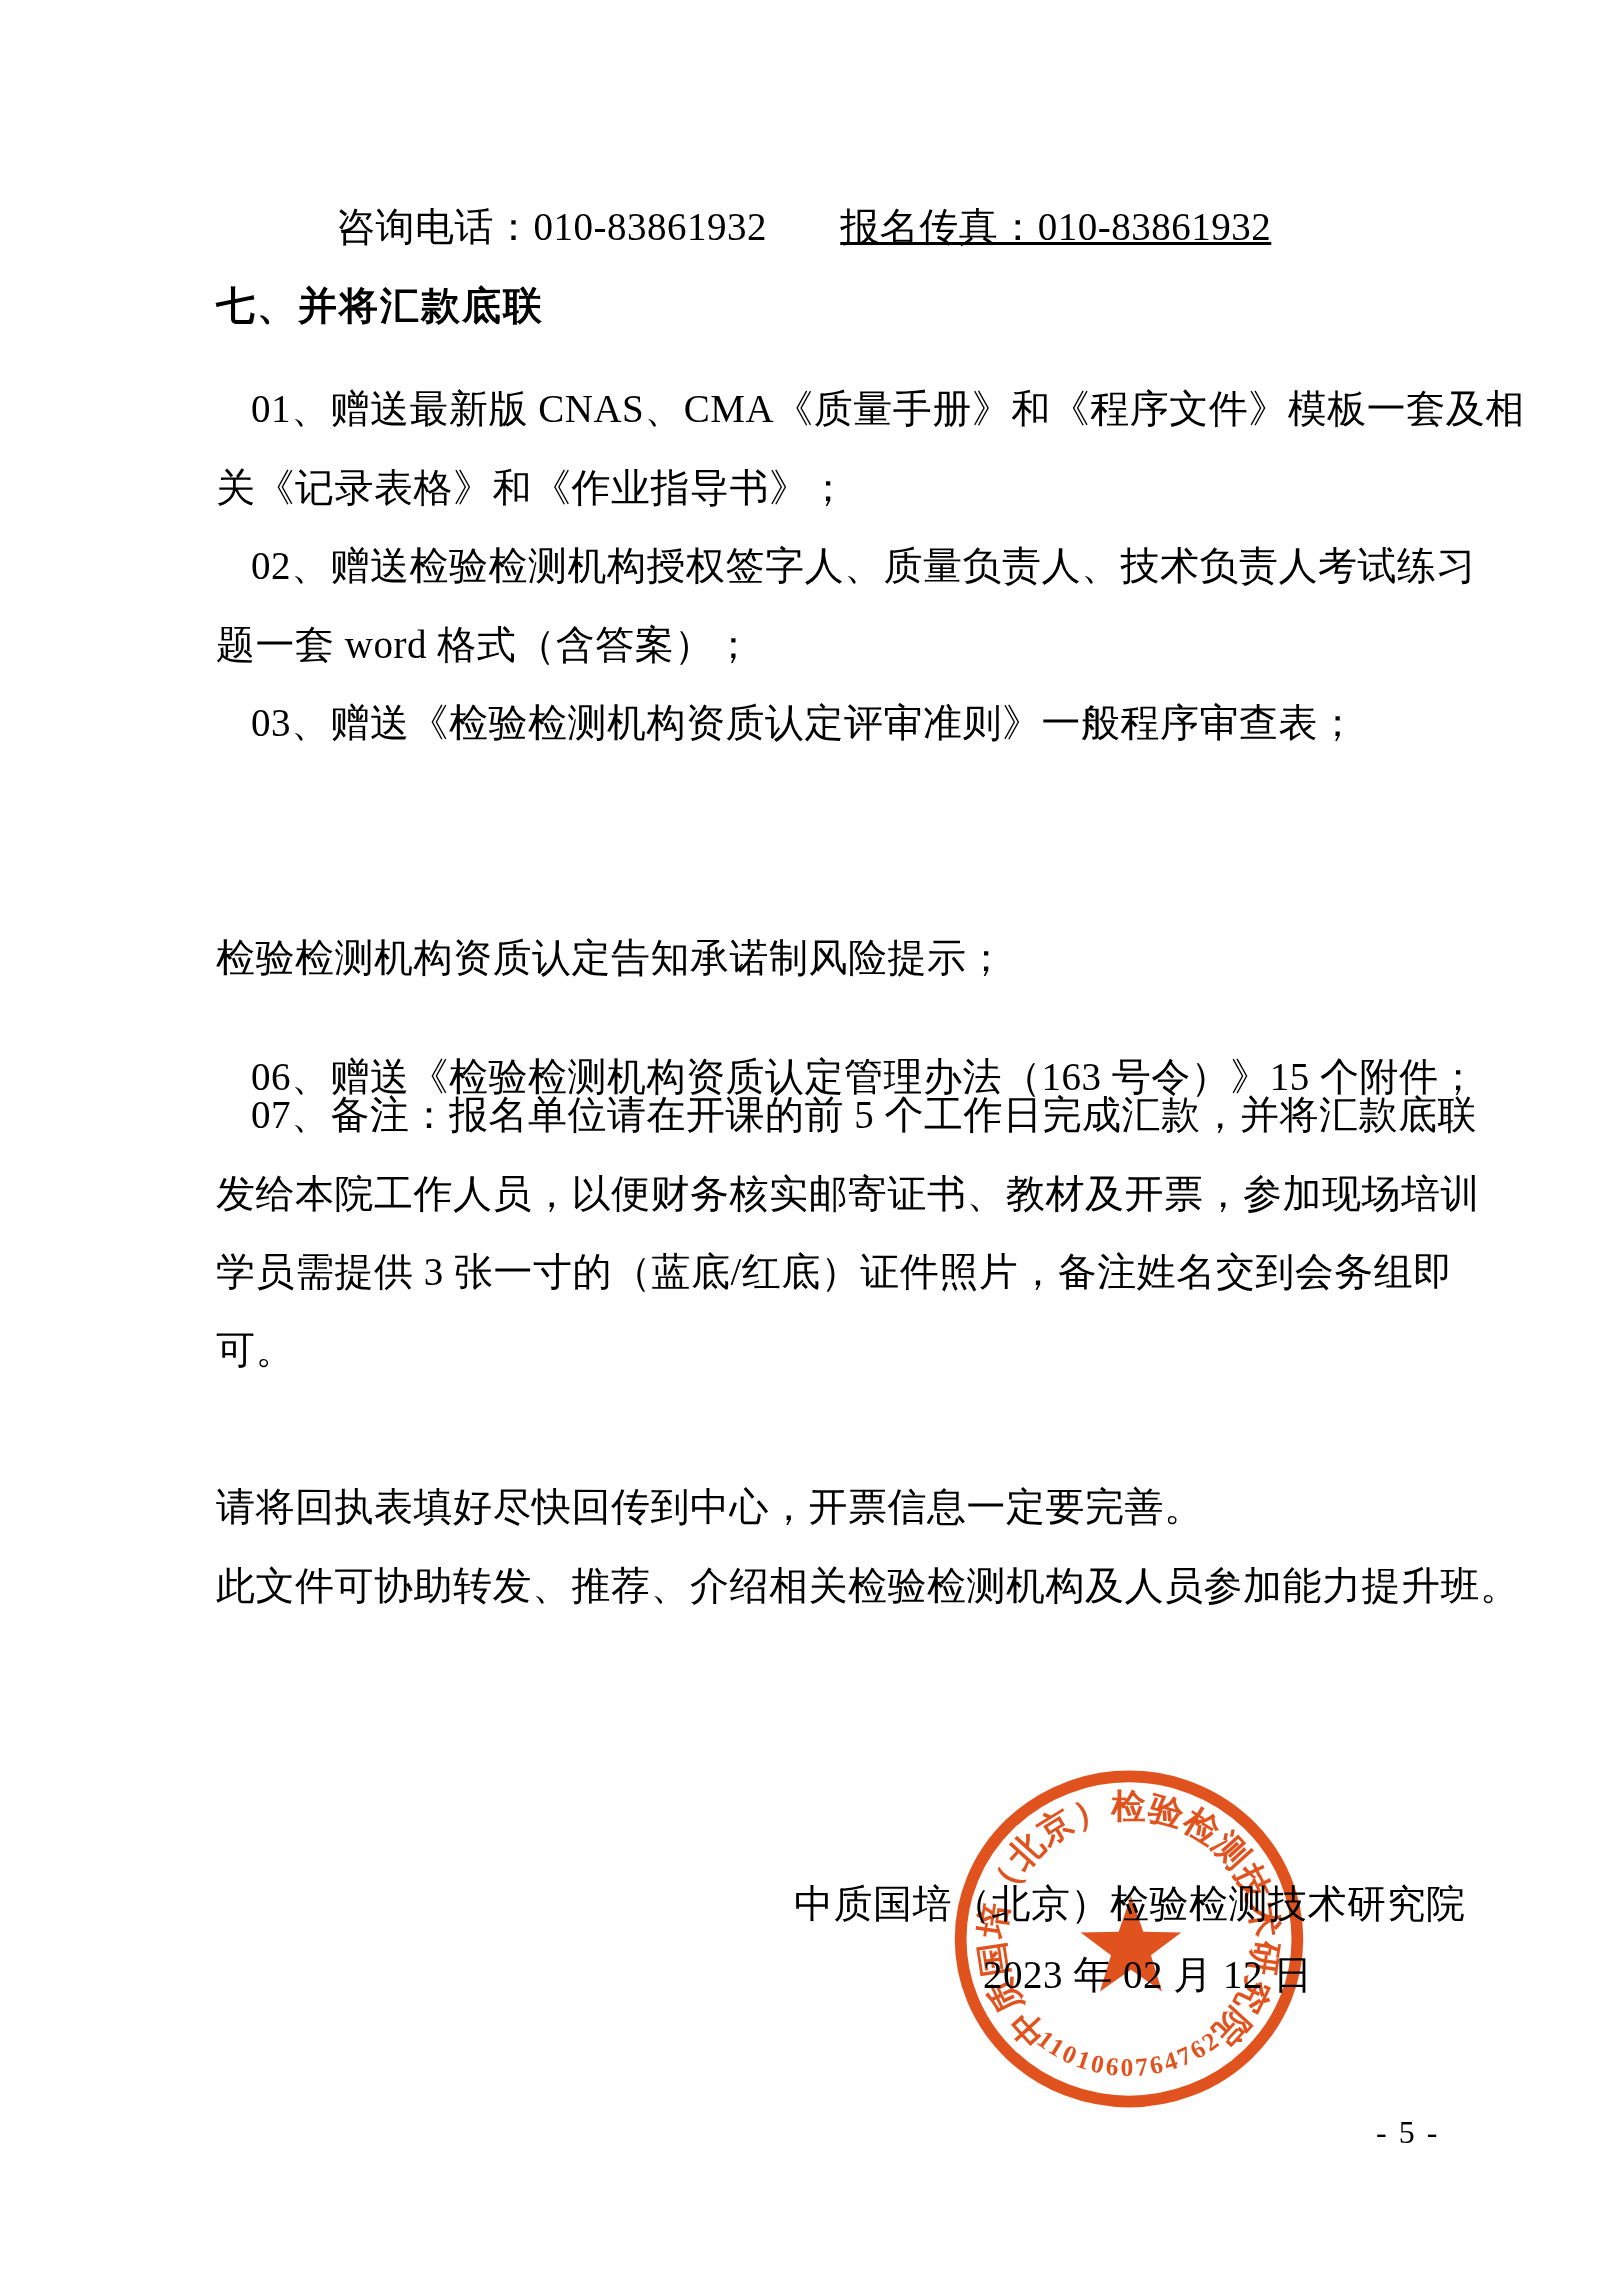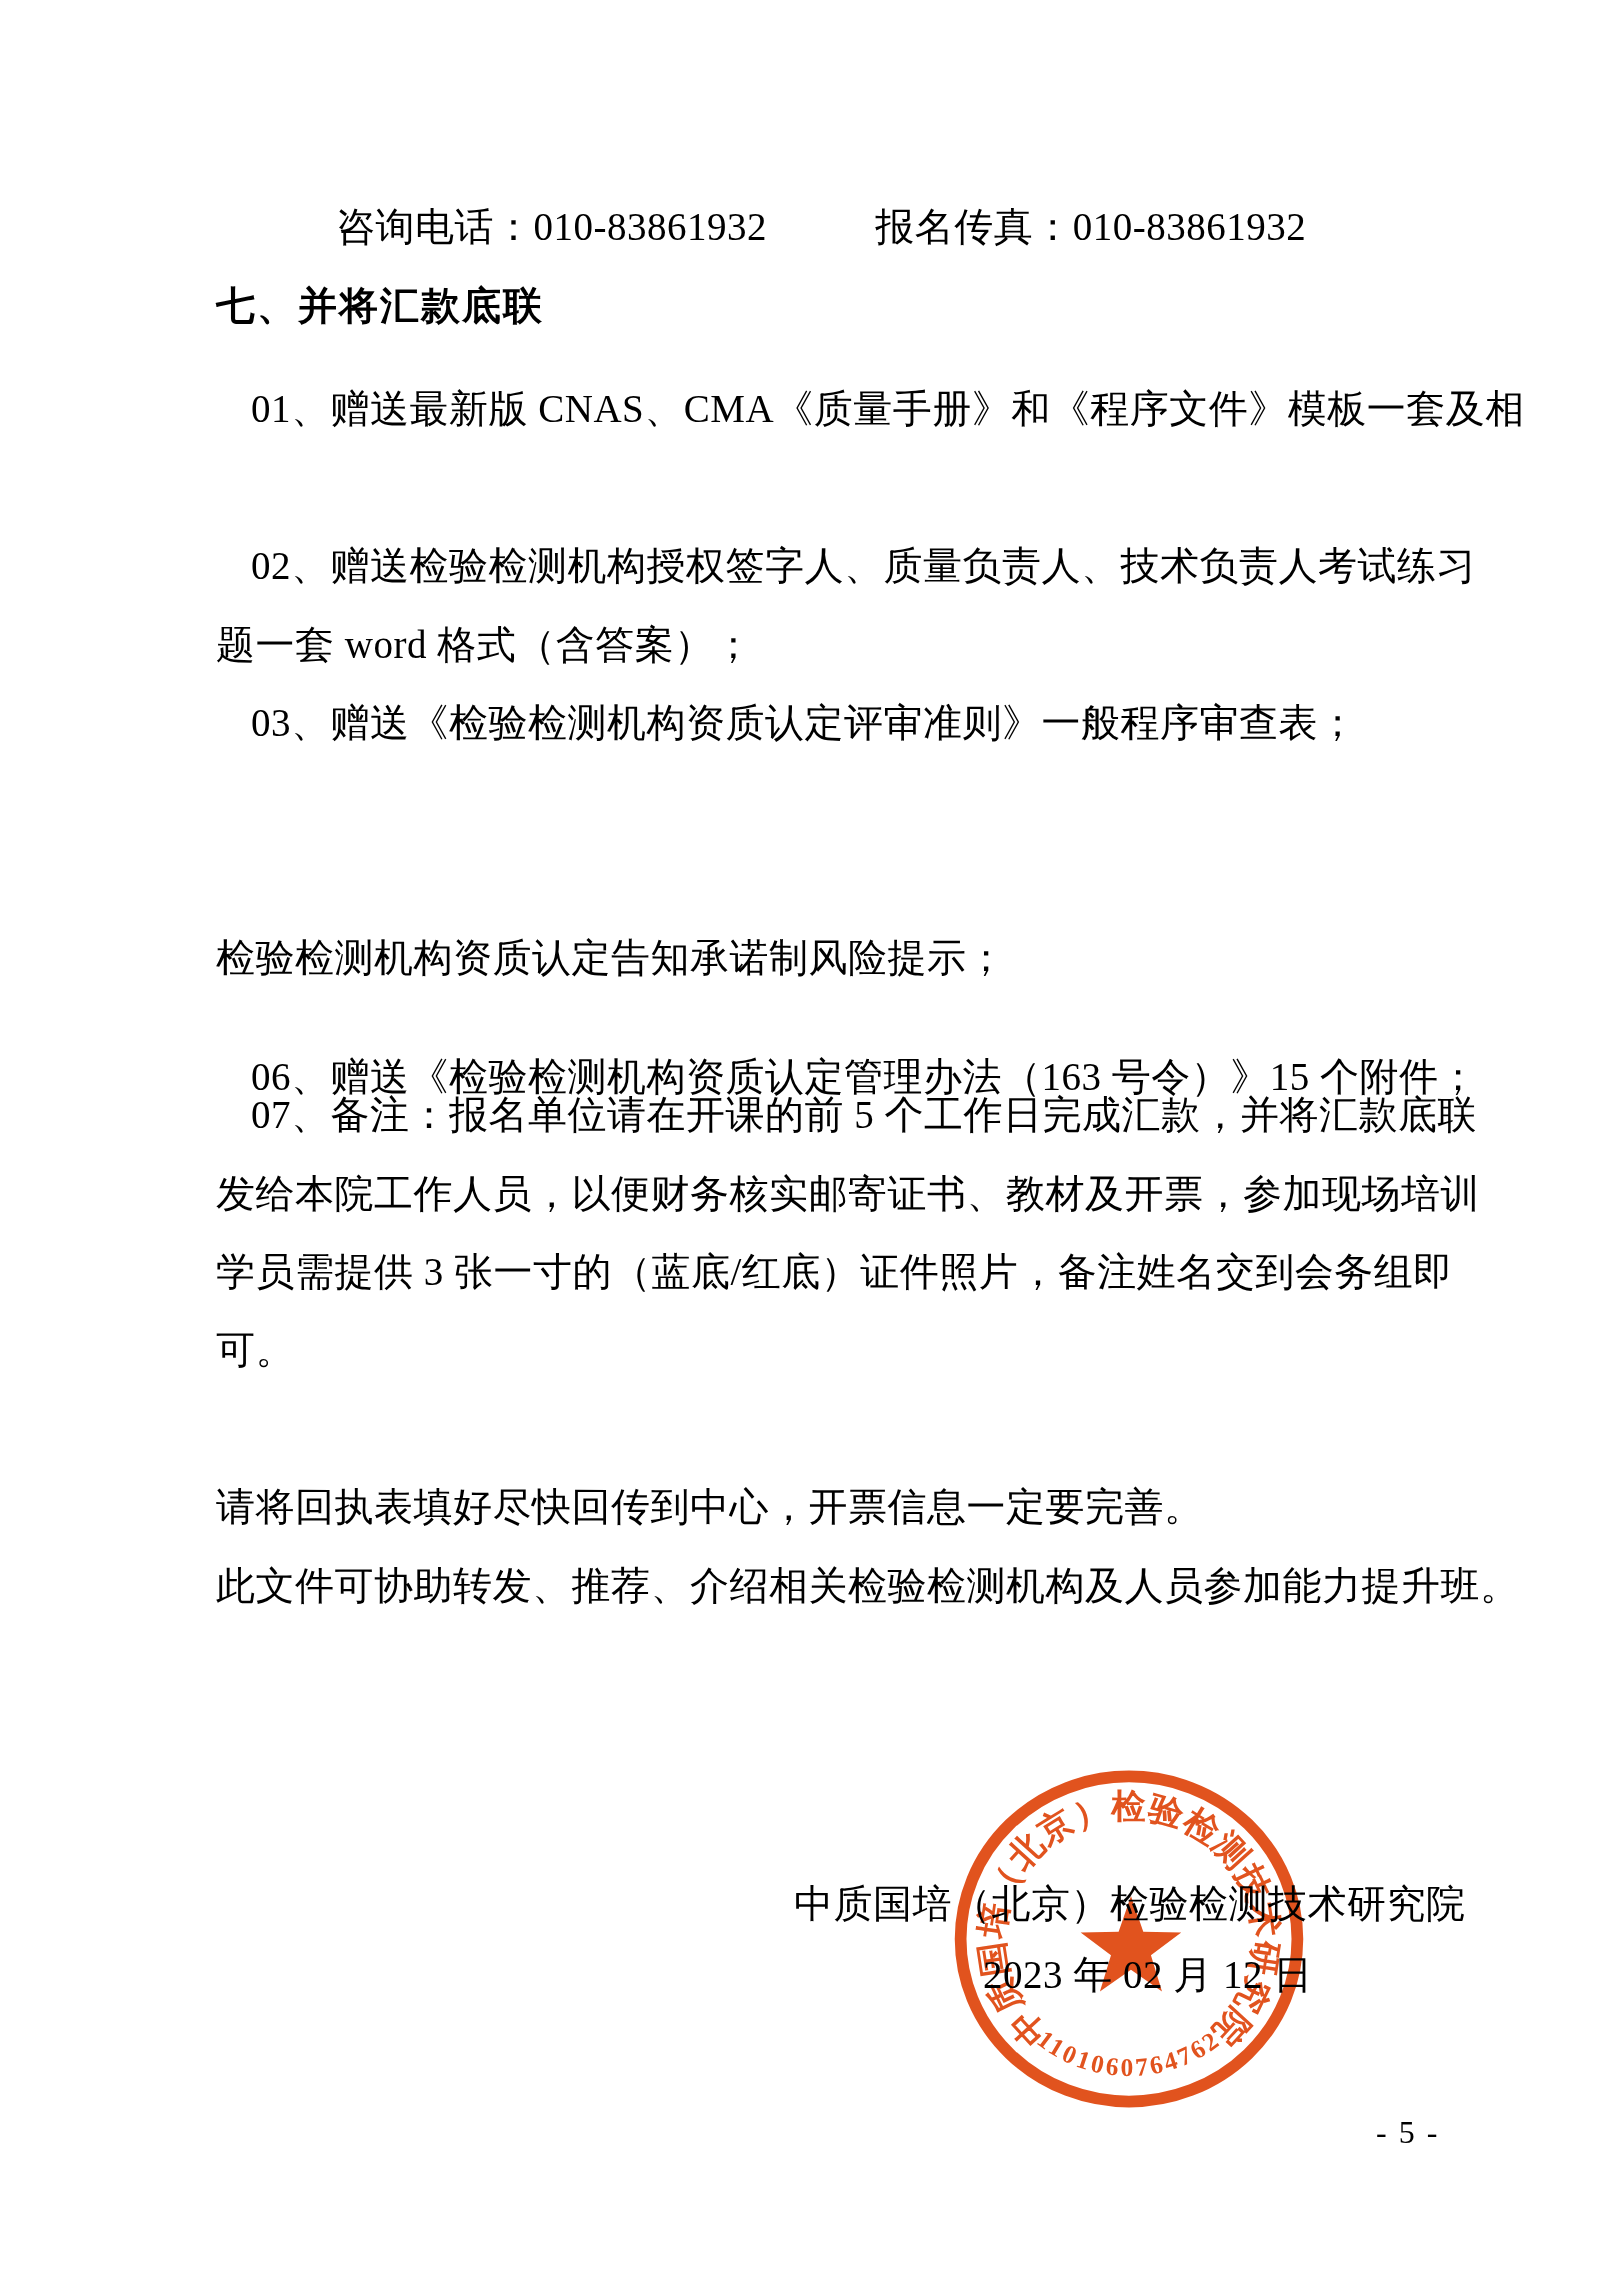--- a/index.html
+++ b/index.html
@@ -14,21 +14,21 @@
   .line {
     position:absolute;
     height:78px; line-height:78px;
     font-size:39px;
     white-space:nowrap;
     letter-spacing:0.5px;
   }
   .bl { left:216px; }
   .ind { padding-left:35px; }
   .contact { left:336px; top:188px; }
-  .contact .fax { margin-left:98px; }
+  .contact .fax { margin-left:63px;text-decoration:underline; }
   .heading { left:216px; top:267px; font-weight:bold; letter-spacing:2px; }
   .sig-org  { left:794px;  top:1865px; }
   .sig-date { left:983px; top:1936px;text-align:right; }
   .page-num {
     position:absolute; left:1376px; top:2113px;
     height:39px; line-height:39px; font-size:32px; letter-spacing:2px;
     white-space:nowrap;
   }
   .stamp {
     position:absolute; left:943px; top:1753px;
@@ -58,20 +58,21 @@
   </svg>
 
   <div class="line contact">
     <span>咨询电话：010-83861932</span>
     <span class="fax">报名传真：010-83861932</span>
   </div>
 
   <div class="line heading">七、并将汇款底联</div>
 
   <div class="line bl ind" style="top:370px">01、赠送最新版 CNAS、CMA《质量手册》和《程序文件》模板一套及相</div>
+  <div class="line bl" style="top:449px">关《记录表格》和《作业指导书》；</div>
   <div class="line bl ind" style="top:527px">02、赠送检验检测机构授权签字人、质量负责人、技术负责人考试练习</div>
   <div class="line bl" style="top:606px">题一套 word 格式（含答案）；</div>
   <div class="line bl ind" style="top:684px">03、赠送《检验检测机构资质认定评审准则》一般程序审查表；</div>
   <div class="line bl" style="top:919px">检验检测机构资质认定告知承诺制风险提示；</div>
   <div class="line bl ind" style="top:1038px">06、赠送《检验检测机构资质认定管理办法（163 号令）》15 个附件；</div>
   <div class="line bl ind" style="top:1076px">07、备注：报名单位请在开课的前 5 个工作日完成汇款，并将汇款底联</div>
   <div class="line bl" style="top:1155px">发给本院工作人员，以便财务核实邮寄证书、教材及开票，参加现场培训</div>
   <div class="line bl" style="top:1233px">学员需提供 3 张一寸的（蓝底/红底）证件照片，备注姓名交到会务组即</div>
   <div class="line bl" style="top:1311px">可。</div>
   <div class="line bl" style="top:1547px">此文件可协助转发、推荐、介绍相关检验检测机构及人员参加能力提升班。</div>

